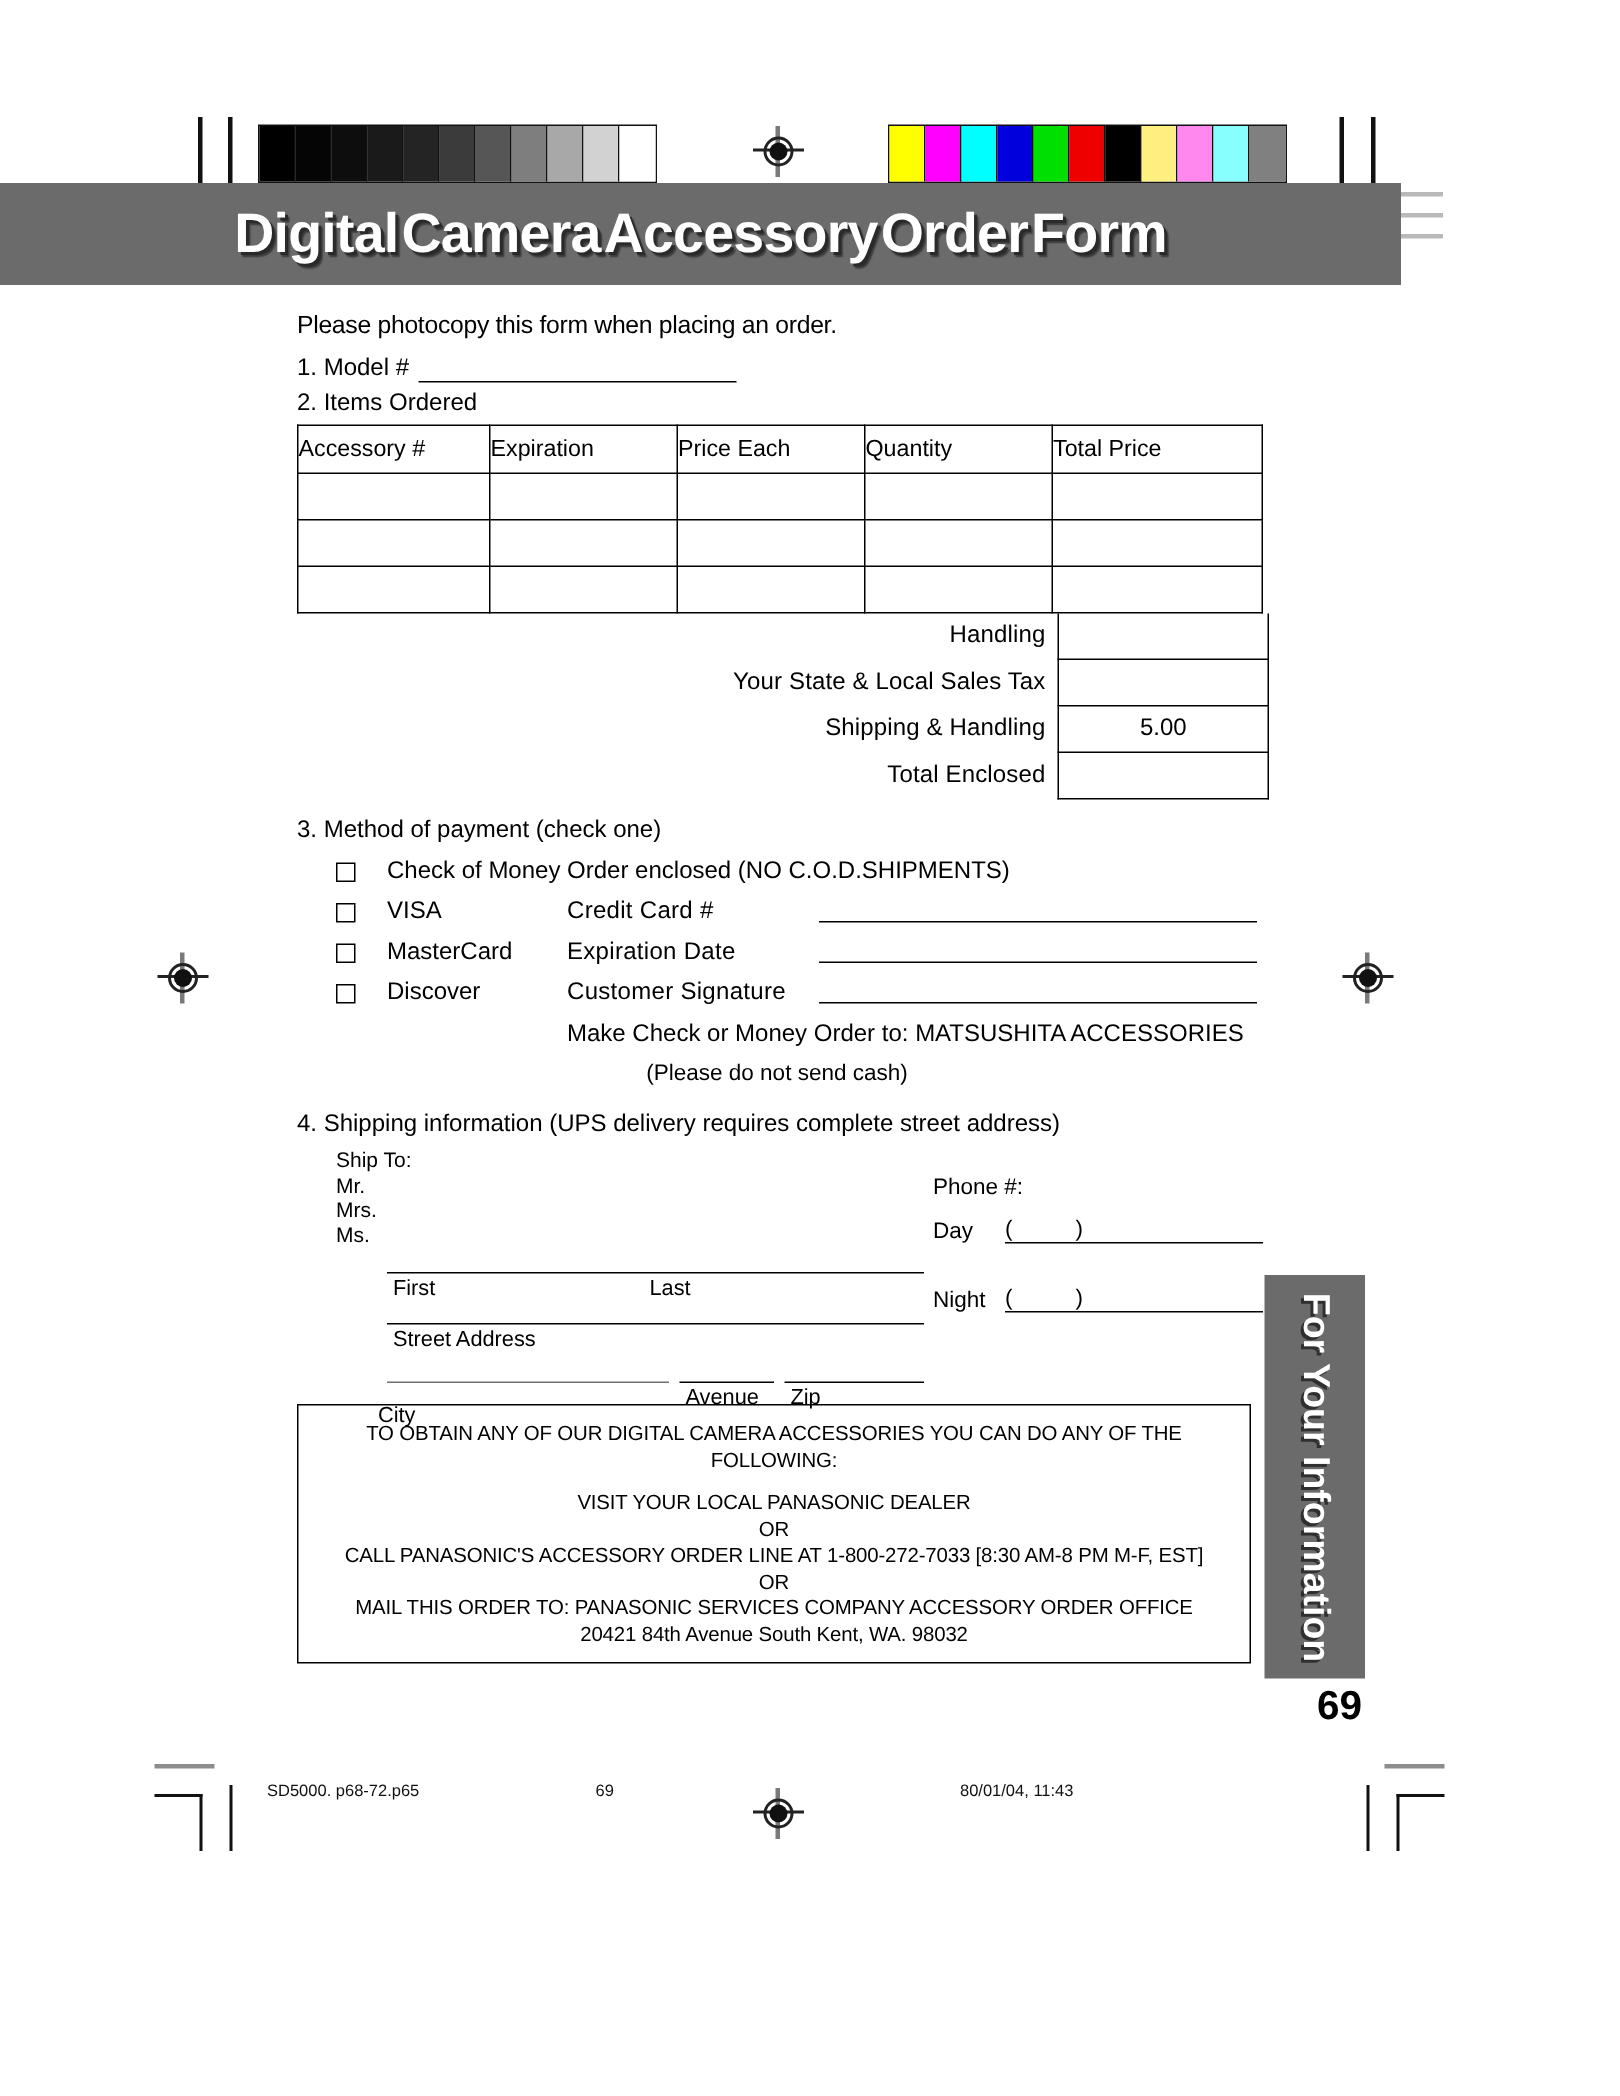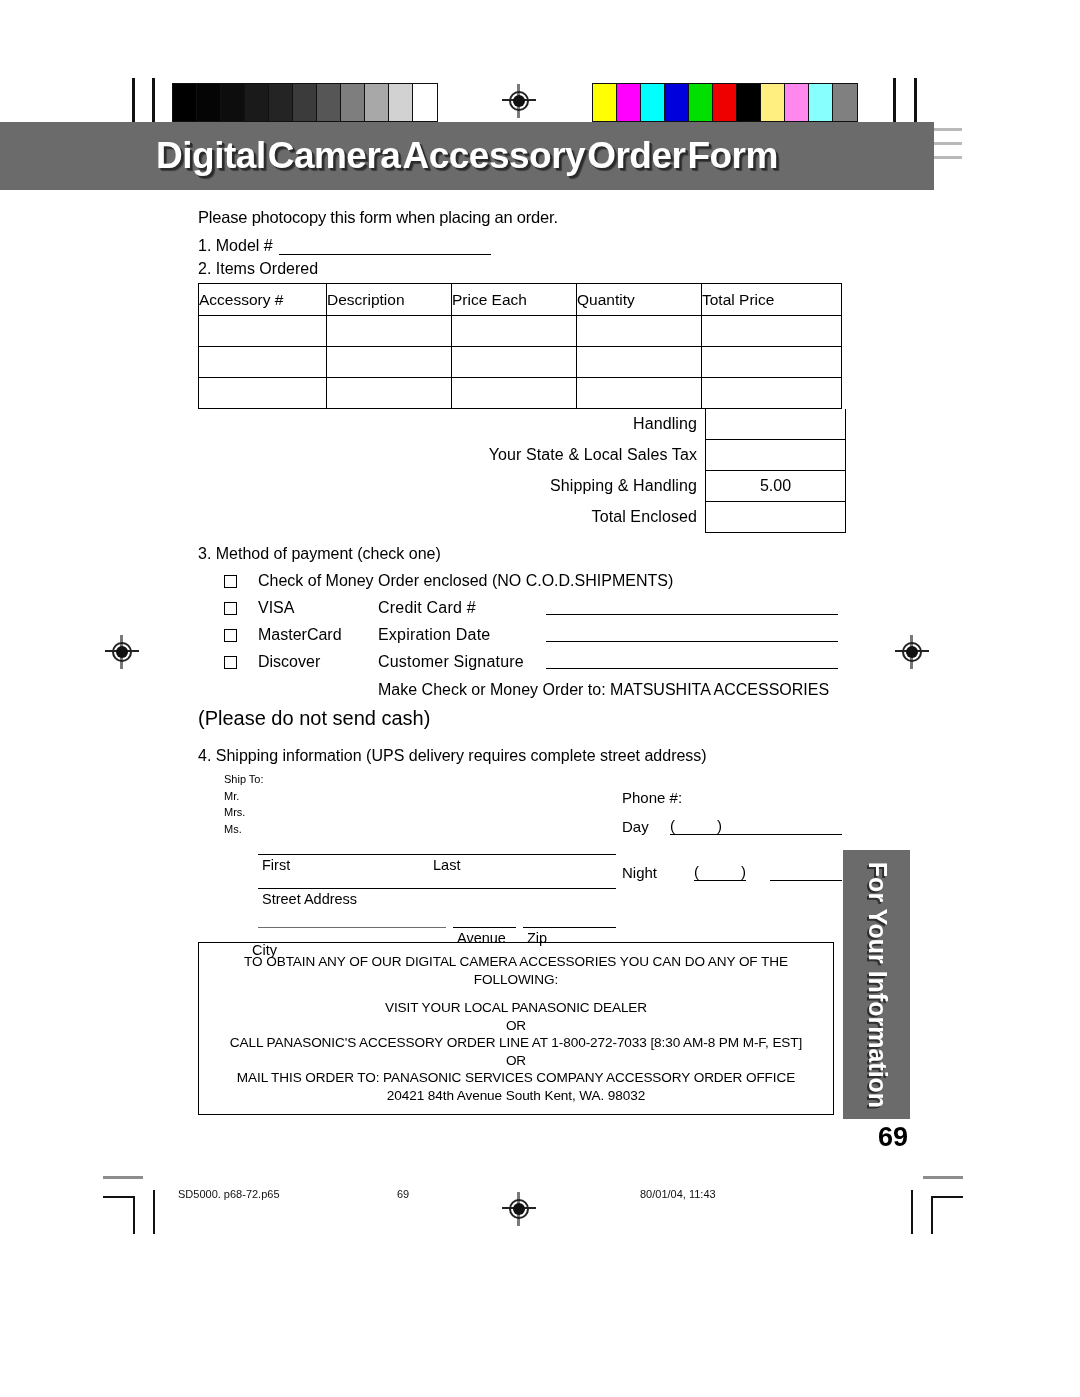--- a/index.html
+++ b/index.html
@@ -76,27 +76,27 @@
   .sect{font-size:16px;margin-top:12px;}
   .payrow{display:flex;align-items:center;margin-top:9px;font-size:16px;}
   .chk{
     width:13px;height:13px;border:1.3px solid #000;box-sizing:border-box;
     margin-left:26px;margin-right:21px;flex:none;background:#fff;
   }
   .pay-label{width:120px;flex:none;}
   .pay-field{width:168px;flex:none;letter-spacing:0.2px;}
   .pay-rule{flex:1;border-bottom:1.3px solid #000;height:13px;}
   .makecheck{margin-left:180px;margin-top:10px;font-size:16px;white-space:nowrap;}
-  .nocash{margin-top:8px;font-size:20px;}
+  .nocash{margin-top:8px;font-size:15px;text-align:center;}
 
   
   .ship-head{font-size:16px;margin-top:17px;}
   .ship-wrap{position:relative;margin-top:6px;height:165px;}
   .ship-left{position:absolute;left:26px;top:0;width:392px;}
-  .ship-left .sm{font-size:11px;line-height:16.5px;}
+  .ship-left .sm{font-size:14px;line-height:16.5px;}
   .cap{position:absolute;font-size:14.5px;}
   .rule{position:absolute;border-bottom:1.4px solid #000;}
   .rule.gray{border-bottom:1.4px solid #6e6e6e;}
 
   .ship-right{position:absolute;left:424px;top:18px;width:220px;font-size:15px;}
   .ph-row{display:flex;align-items:flex-end;margin-top:11px;}
   .ph-lbl{width:48px;flex:none;}
   .ph-paren{width:52px;flex:none;border-bottom:1.4px solid #000;text-align:left;}
   .ph-paren i{font-style:normal;display:inline-block;}
   .ph-rest{flex:1;border-bottom:1.4px solid #000;height:15px;}
@@ -217,21 +217,21 @@
     </div>
 
     <div class="numline">
       <span>2. Items Ordered</span>
     </div>
 
     <table class="items">
       <tbody id="items-tbody">
           <tr class="head">
             <td class="cA">Accessory #</td>
-            <td class="cB">Description</td>
+            <td class="cB">Expiration</td>
             <td class="cC">Price Each</td>
             <td class="cD">Quantity</td>
             <td class="cE">Total Price</td>
           </tr>
           <tr>
             <td class="cA"></td>
             <td class="cB"></td>
             <td class="cC"></td>
             <td class="cD"></td>
             <td class="cE"></td>
@@ -330,21 +330,21 @@
       <div class="ship-right">
         <div>Phone #:</div>
         <div class="ph-row">
           <span class="ph-lbl">Day</span>
           <span class="ph-paren">
             <i>(</i>
             <i style="float:right">)</i>
           </span>
           <span class="ph-rest"></span>
         </div>
-        <div class="ph-row" style="margin-top:28px;gap:24px;">
+        <div class="ph-row" style="margin-top:28px;">
           <span class="ph-lbl">Night</span>
           <span class="ph-paren">
             <i>(</i>
             <i style="float:right">)</i>
           </span>
           <span class="ph-rest"></span>
         </div>
       </div>
     </div>
 

